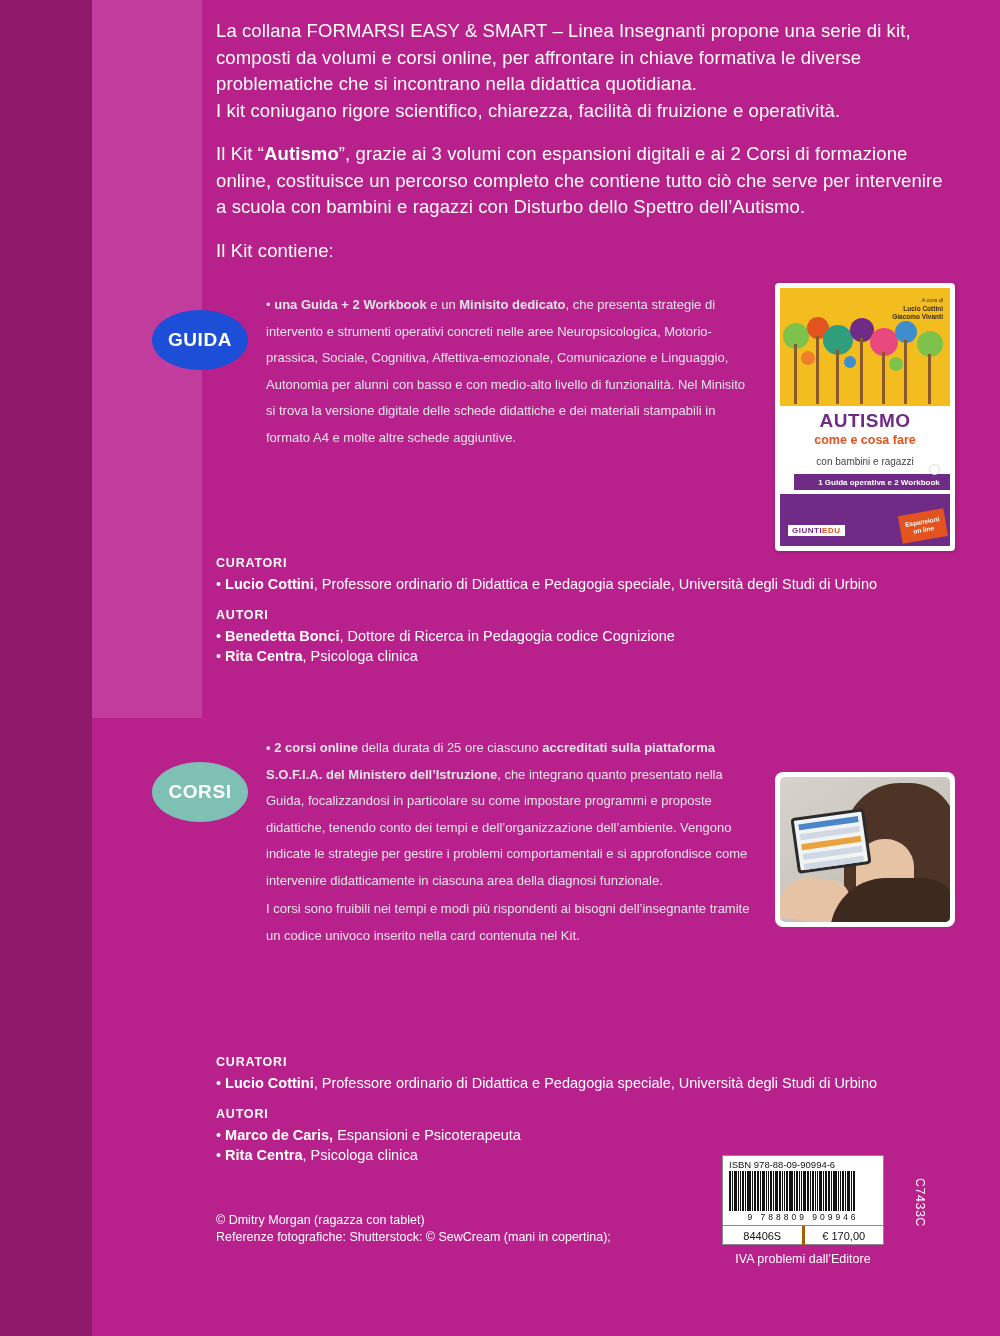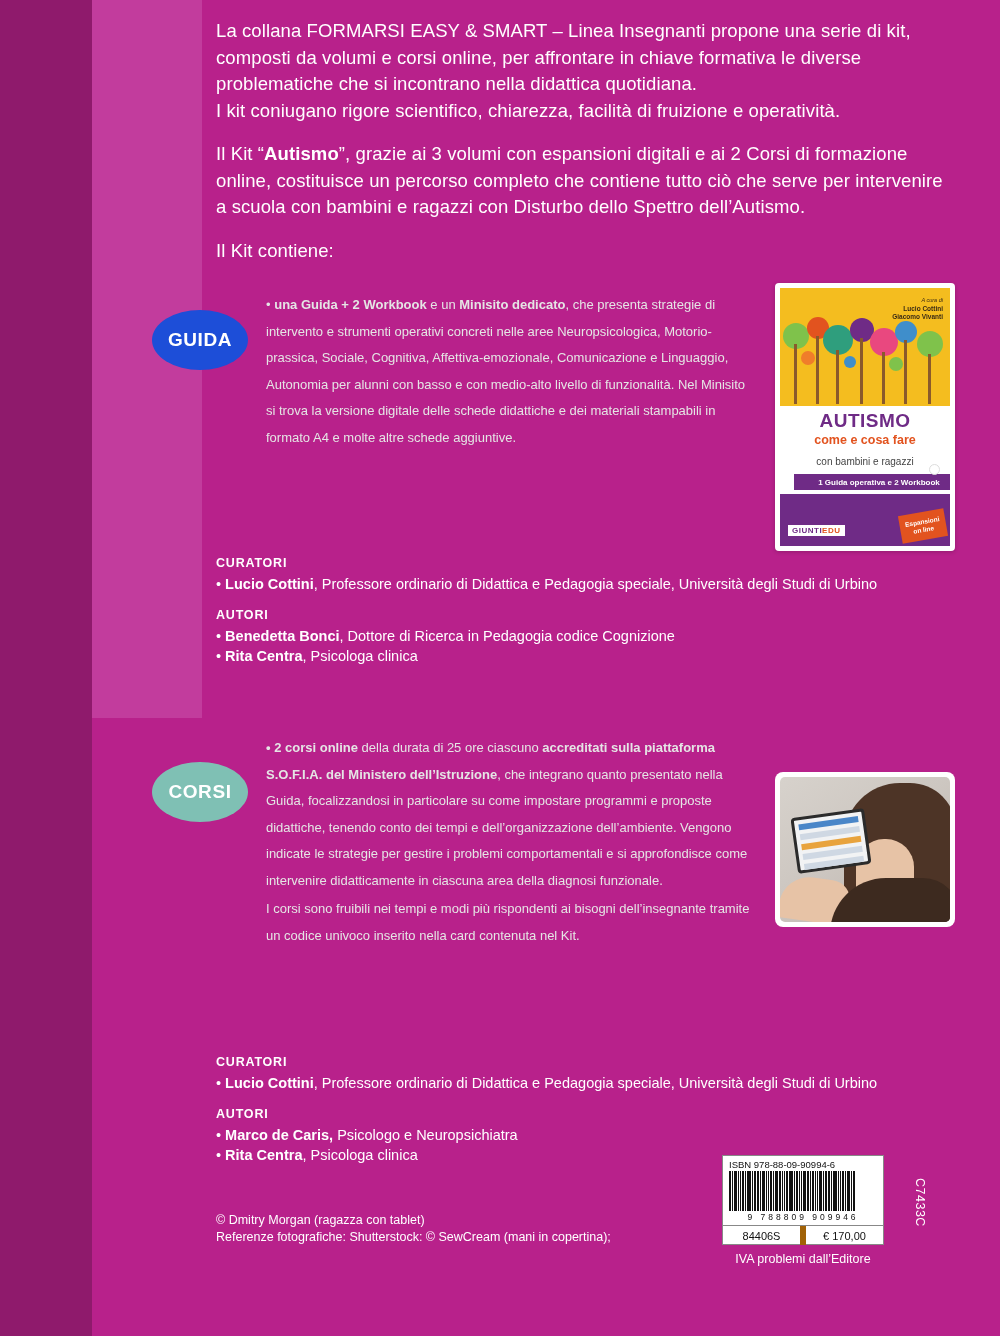--- a/index.html
+++ b/index.html
@@ -182,21 +182,21 @@
   .isbn-digits {
     font-size:8.5px; letter-spacing:3px; color:#111; text-align:center; margin-top:1px;
   }
   .isbn-foot {
     display:flex; border-top:1px solid #888; margin-top:3px; height:20px;
   }
   .isbn-foot div {
     flex:1; display:flex; align-items:center; justify-content:center;
     font-size:11px; color:#111;
   }
-  .isbn-foot div:first-child { border-right:6px solid #a16207; }
+  .isbn-foot div:first-child { border-right:3px solid #a16207; }
   .iva {
     position:absolute; left:722px; top:1252px; width:162px;
     text-align:center; color:#fff; font-size:12.5px;
   }
   .code-vert {
     position:absolute; left:927px; top:1178px;
     color:#fff; font-size:12.5px;
     transform:rotate(90deg); transform-origin:left top;
     letter-spacing:0.5px;
   }
@@ -262,21 +262,21 @@
   <div class="credits" id="credits-2">
     <div class="head">CURATORI</div>
     <div class="line">
       <span>•</span>
       <b>Lucio Cottini</b><span>, Professore ordinario di Didattica e Pedagogia speciale, Università degli Studi di Urbino</span>
     </div>
     <div class="spacer"></div>
     <div class="head">AUTORI</div>
     <div class="line">
       <span>•</span>
-      <b>Marco de Caris,</b><span> Psicologo e Neuropsichiatra</span>
+      <b>Marco de Caris,</b><span> Espansioni e Psicoterapeuta</span>
     </div>
     <div class="line">
       <span>•</span>
       <b>Rita Centra</b><span>, Psicologa clinica</span>
     </div>
   </div>
 
   <div class="cover-wrap">
     <div class="cover">
       <div class="cv-top"></div>

